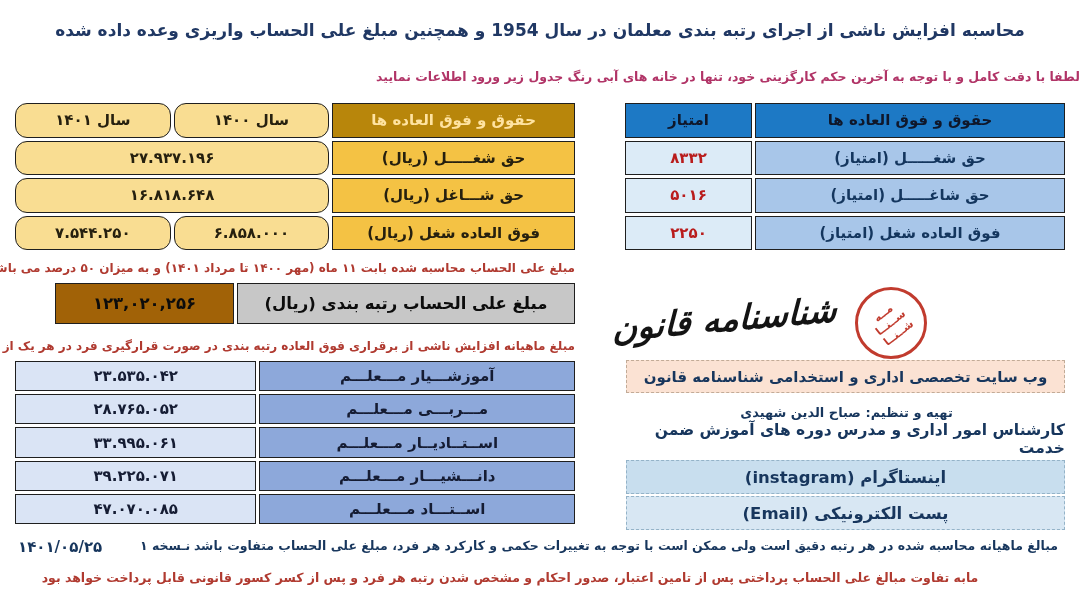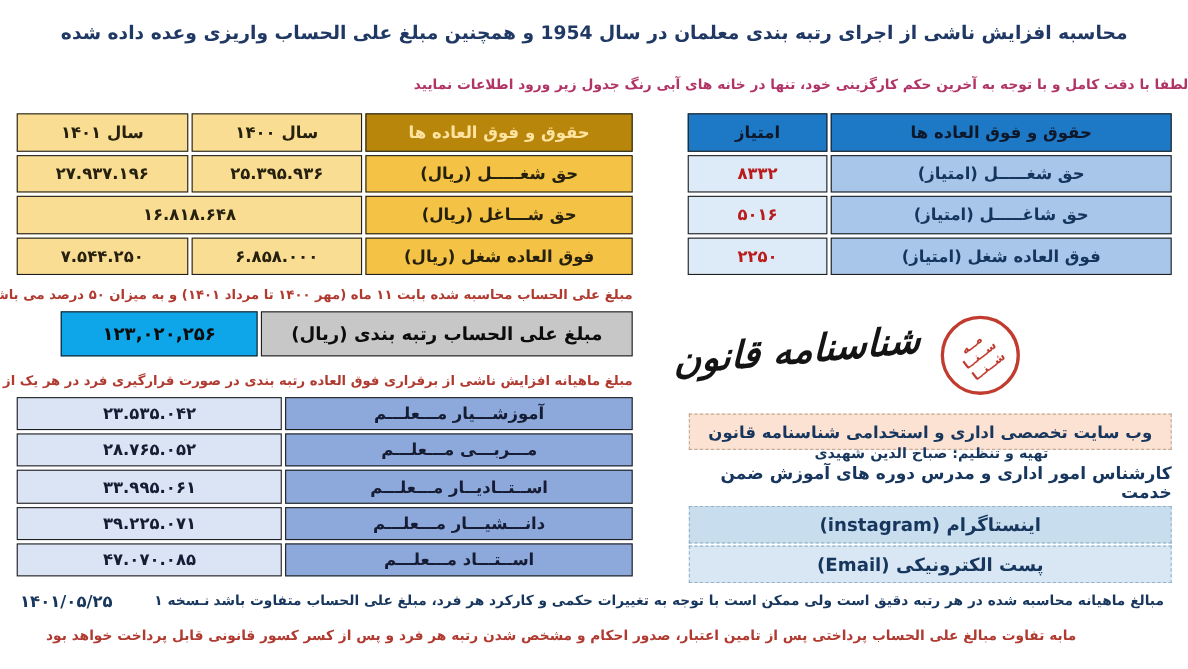--- a/index.html
+++ b/index.html
@@ -11,50 +11,50 @@
          font-size:12.5px;font-weight:bold;}
   
   .tbl{position:absolute;display:flex;flex-direction:column;gap:3px;}
   .tr{display:flex;gap:3px;flex:1;}
   .td{border:1.4px solid #1f1f1f;display:flex;align-items:center;justify-content:center;
       font-weight:bold;font-size:15px;white-space:nowrap;}
   
   .tbl-rial{top:103px;right:505px;left:15px;height:147px;}
   .tbl-rial .hd{background:#b8860b;color:#ffe3a1;}
   .tbl-rial .lbl{background:#f4c244;color:#26200f;flex:0 0 43%;}
-  .tbl-rial .val{background:#f9dd92;color:#26200f;flex:1;}
+  .tbl-rial .val{background:#f9dd92;color:#26200f;flex:1;border-radius:12px;}
   .tbl-rial .hd.lbl{background:#b8860b;color:#ffe3a1;}
   
   .tbl-points{top:103px;right:15px;width:440px;height:147px;}
   .tbl-points .hd{background:#1d79c5;color:#ffffff;}
   .tbl-points .lbl{background:#a8c6e9;color:#14365e;flex:0 0 70%;}
   .tbl-points .val{background:#dcebf7;color:#b91c1c;flex:1;}
   .tbl-points .hd.lbl,.tbl-points .hd.val{background:#1d79c5;color:#0f172a;}
   .note-red{position:absolute;color:#b03a30;font-size:12px;font-weight:bold;text-align:center;white-space:nowrap;}
   #advance-note{top:261px;right:505px;left:15px;}
   #monthly-note{top:339px;right:505px;left:15px;}
   
   .advance-row{position:absolute;top:283px;right:505px;left:15px;height:41px;display:flex;gap:3px;}
   .advance-row .td{font-size:16.5px;}
   .advance-row .lbl{background:#c7c7c7;color:#0c0c0c;flex:0 0 60%;}
-  .advance-row .val{background:#0ea5e9;color:#0c0c0c;flex:1;margin-left:40px;}
+  .advance-row .val{background:#a16207;color:#0c0c0c;flex:1;margin-left:40px;}
   
   .tbl-ranks{top:361px;right:505px;left:15px;height:163px;}
   .tbl-ranks .lbl{background:#8da8da;color:#151c33;flex:0 0 56%;}
   .tbl-ranks .val{background:#dae4f5;color:#151c33;flex:1;}
   
   .stamp{position:absolute;top:287px;right:153px;width:66px;height:66px;border:3px solid #c13b2e;
          border-radius:50%;display:flex;align-items:center;justify-content:center;}
   .stamp-inner{transform:rotate(-38deg);color:#c13b2e;font-weight:bold;font-size:11px;
          line-height:1.12;text-align:center;white-space:nowrap;}
   .logo-script{position:absolute;top:299px;right:243px;color:#141414;font-size:34px;font-weight:bold;
          font-style:italic;transform:rotate(-5deg) skewX(-6deg);white-space:nowrap;}
   .boxline{position:absolute;right:15px;width:437px;display:flex;align-items:center;justify-content:center;
          font-weight:bold;color:#17365d;}
-  #site-box{top:376px;height:31px;background:#fbe2d3;border:1.5px dashed #c2ab97;font-size:15px;}
+  #site-box{top:360px;height:31px;background:#fbe2d3;border:1.5px dashed #c2ab97;font-size:15px;}
   #prepared{top:401px;height:22px;font-size:13px;}
   #role{top:427px;height:24px;font-size:15.5px;}
   #contact-ig{top:460px;height:32px;background:#c8deee;border:1.5px dashed #94b3c8;font-size:16.5px;}
   #contact-email{top:496px;height:32px;background:#d8e7f3;border:1.5px dashed #94b3c8;font-size:16.5px;}
   
   .footer-navy{position:absolute;top:538px;right:22px;color:#17365d;font-size:12.5px;font-weight:bold;white-space:nowrap;}
   .footer-version{position:absolute;top:538px;left:140px;color:#17365d;font-size:12.5px;font-weight:bold;}
   .footer-date{position:absolute;top:538px;left:18px;color:#17365d;font-size:15px;font-weight:bold;text-align:center;}
   .footer-red{position:absolute;top:570px;left:0;right:60px;text-align:center;color:#b03a30;
          font-size:12.5px;font-weight:bold;white-space:nowrap;}
@@ -68,21 +68,20 @@
   <div class="subtitle">لطفا با دقت کامل و با توجه به آخرین حکم کارگزینی خود، تنها در خانه های آبی رنگ جدول زیر ورود اطلاعات نمایید</div>
 
   <div class="tbl tbl-rial">
     <div class="tr">
       <div class="td hd lbl">حقوق و فوق العاده ها</div>
       <div class="td hd val">سال ۱۴۰۰</div>
       <div class="td hd val">سال ۱۴۰۱</div>
     </div>
     <div class="tr">
       <div class="td lbl">حق شغـــــل (ریال)</div>
-      <div class="td val">۲۵.۳۹۵.۹۳۶</div>
       <div class="td val">۲۷.۹۳۷.۱۹۶</div>
     </div>
     <div class="tr">
       <div class="td lbl">حق شـــاغل (ریال)</div>
       <div class="td val">۱۶.۸۱۸.۶۴۸</div>
     </div>
     <div class="tr">
       <div class="td lbl">فوق العاده شغل (ریال)</div>
       <div class="td val">۶.۸۵۸.۰۰۰</div>
       <div class="td val">۷.۵۴۴.۲۵۰</div>

